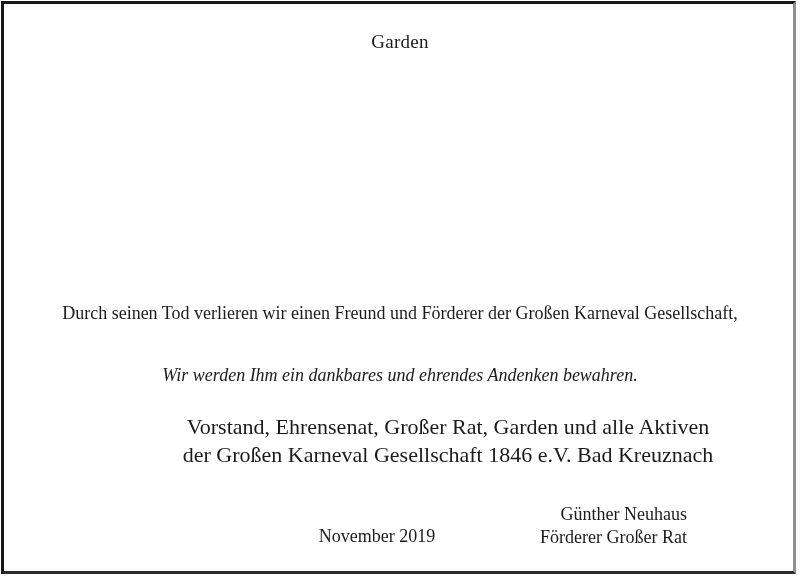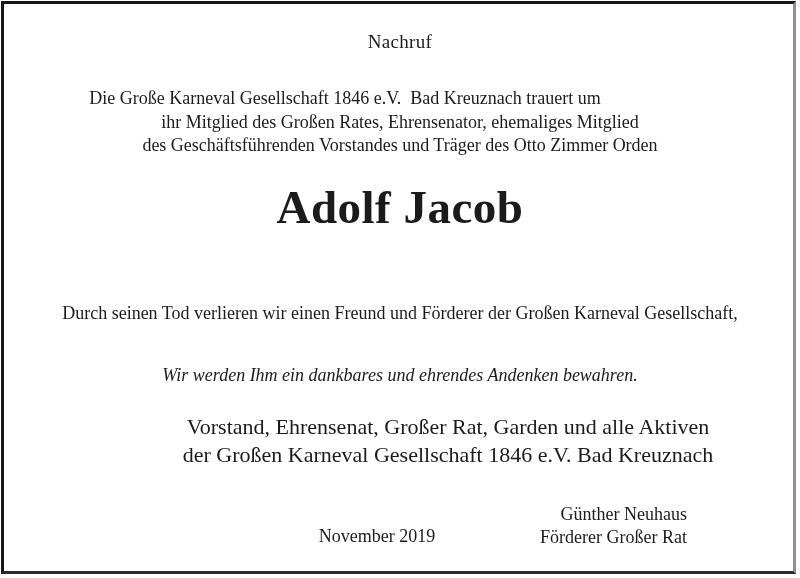--- a/index.html
+++ b/index.html
@@ -93,29 +93,23 @@
     text-align: center;
   }
 </style>
 </head>
 <body>
 
 <div class="page">
 
   <div class="frame"></div>
 
-  <div class="block title line">Nachruf</div>
+  <div class="block title line">Garden</div>
 
-  <div class="block intro">
-    <div class="line shift-left">Die Große Karneval Gesellschaft 1846 e.V.  Bad Kreuznach trauert um</div>
-    <div class="line">ihr Mitglied des Großen Rates, Ehrensenator, ehemaliges Mitglied</div>
-    <div class="line">des Geschäftsführenden Vorstandes und Träger des Otto Zimmer Orden</div>
-  </div>
 
-  <div class="block name line">Adolf Jacob</div>
 
   <div class="block tribute">
     <div class="line">Durch seinen Tod verlieren wir einen Freund und Förderer der Großen Karneval Gesellschaft,</div>
   </div>
 
   <div class="block remembrance line">Wir werden Ihm ein dankbares und ehrendes Andenken bewahren.</div>
 
   <div class="block org">
     <div class="line">Vorstand, Ehrensenat, Großer Rat, Garden und alle Aktiven</div>
     <div class="line">der Großen Karneval Gesellschaft 1846 e.V. Bad Kreuznach</div>

